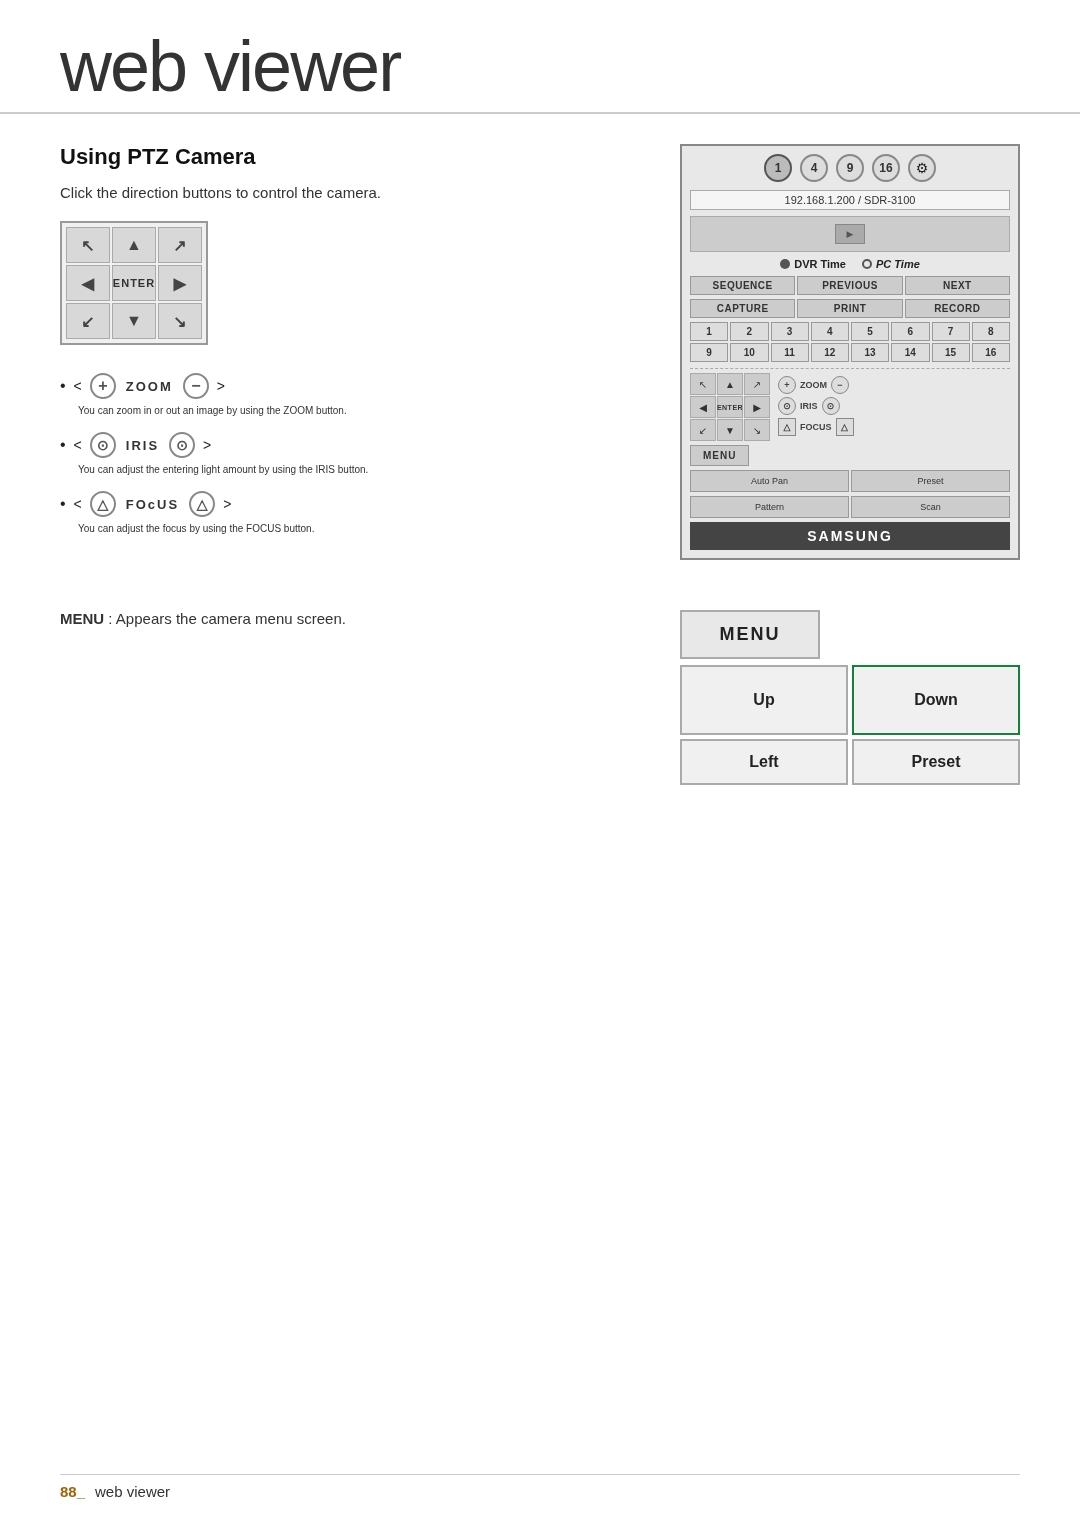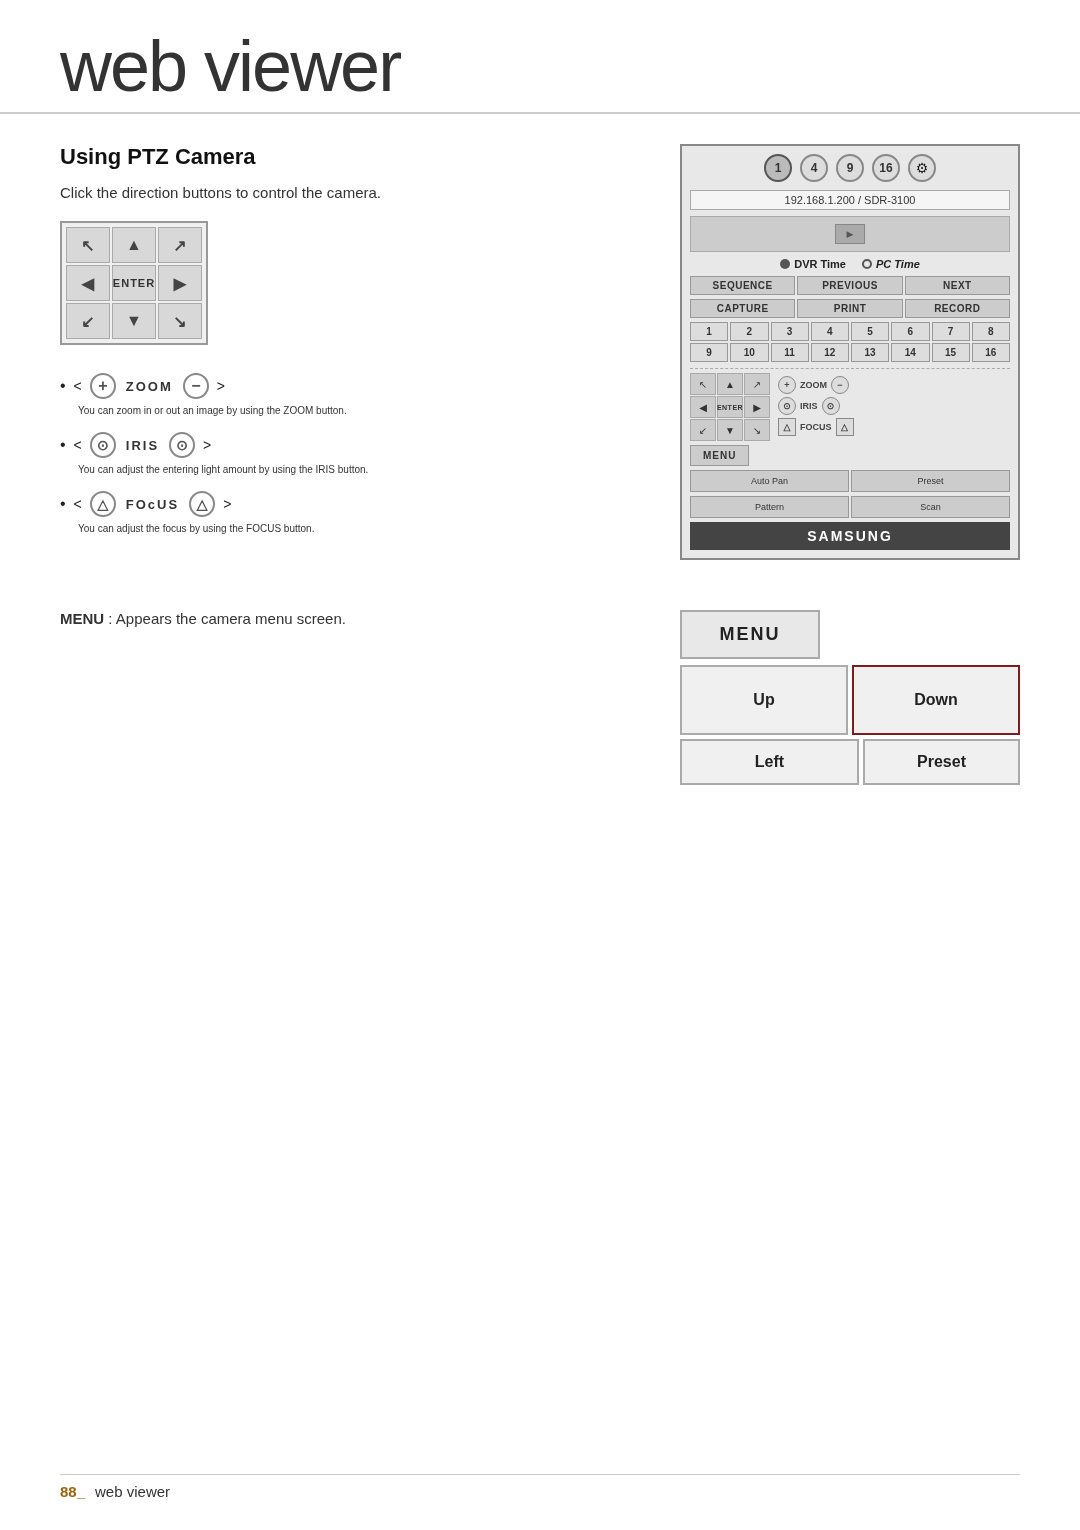--- a/index.html
+++ b/index.html
@@ -615,25 +615,25 @@
     </p>
   </div>
   <div class="bottom-right">
 
     <div style="margin-bottom: 8px;">
       <button class="menu-panel-btn menu-top" style="width:140px; border:2px solid #aaa; background:#e8e8e8; font-size:18px; font-weight:bold; padding:12px 20px; letter-spacing:2px; cursor:pointer;">MENU</button>
     </div>
 
     <div class="menu-btn-row" style="gap:4px; margin-bottom:4px;">
       <button class="menu-panel-btn wide" style="border:2px solid #aaa; background:#f0f0f0; font-size:16px; font-weight:bold; padding:24px 20px; cursor:pointer; min-width:120px;">Up</button>
-      <button class="menu-panel-btn wide" style="border:2px solid #7f1d1d; background:#f0f0f0; font-size:16px; font-weight:bold; padding:12px 20px; cursor:pointer; min-width:120px;">Down</button>
+      <button class="menu-panel-btn wide" style="border:2px solid #15803d; background:#f0f0f0; font-size:16px; font-weight:bold; padding:12px 20px; cursor:pointer; min-width:120px;">Down</button>
     </div>
 
     <div class="menu-btn-row" style="gap:4px;">
-      <button class="menu-panel-btn wide" style="border:2px solid #aaa; background:#f0f0f0; font-size:16px; font-weight:bold; padding:12px 31px; cursor:pointer; min-width:120px;">Left</button>
+      <button class="menu-panel-btn wide" style="border:2px solid #aaa; background:#f0f0f0; font-size:16px; font-weight:bold; padding:12px 20px; cursor:pointer; min-width:120px;">Left</button>
       <button class="menu-panel-btn wide" style="border:2px solid #aaa; background:#f0f0f0; font-size:16px; font-weight:bold; padding:12px 20px; cursor:pointer; min-width:120px;">Preset</button>
     </div>
   </div>
 </div>
 
 <div class="page-footer">
   <span class="footer-num">88_</span>
   <span class="footer-text">web viewer</span>
 </div>
 

